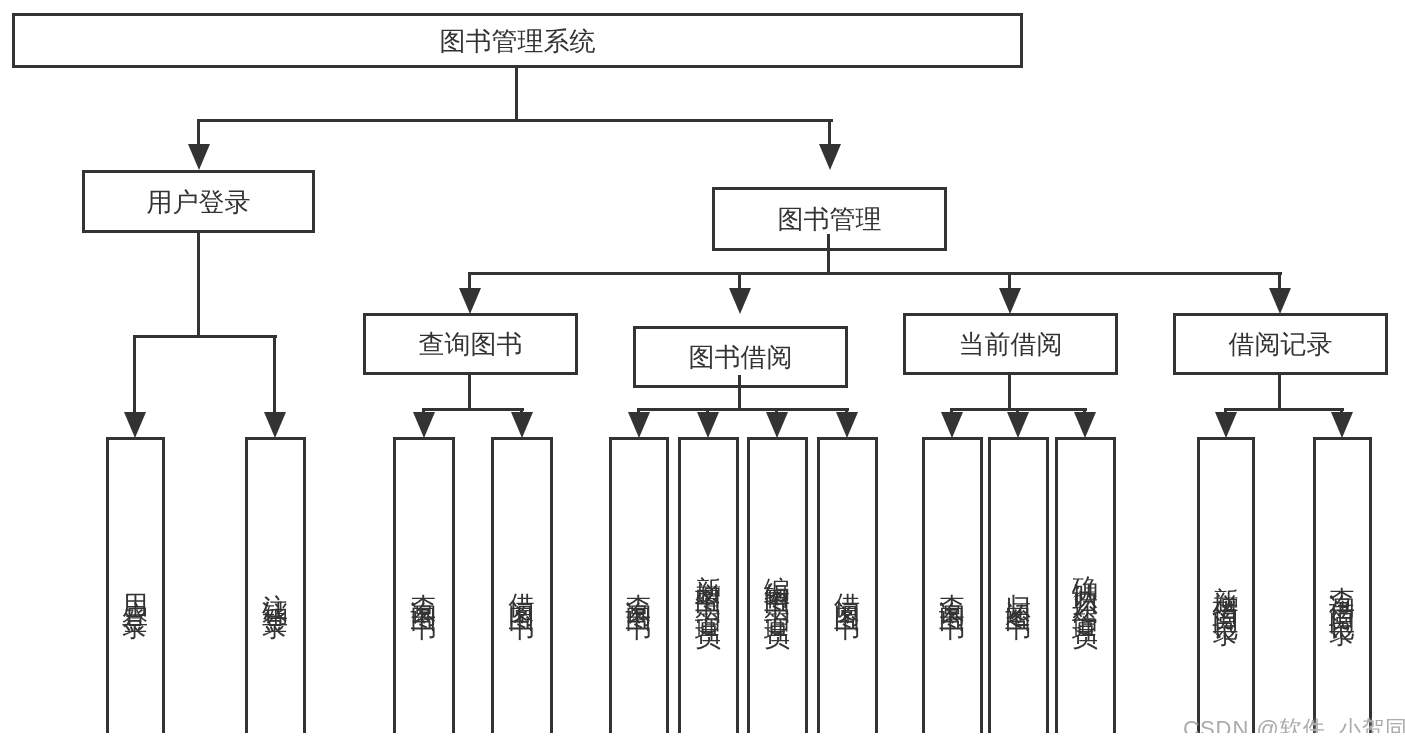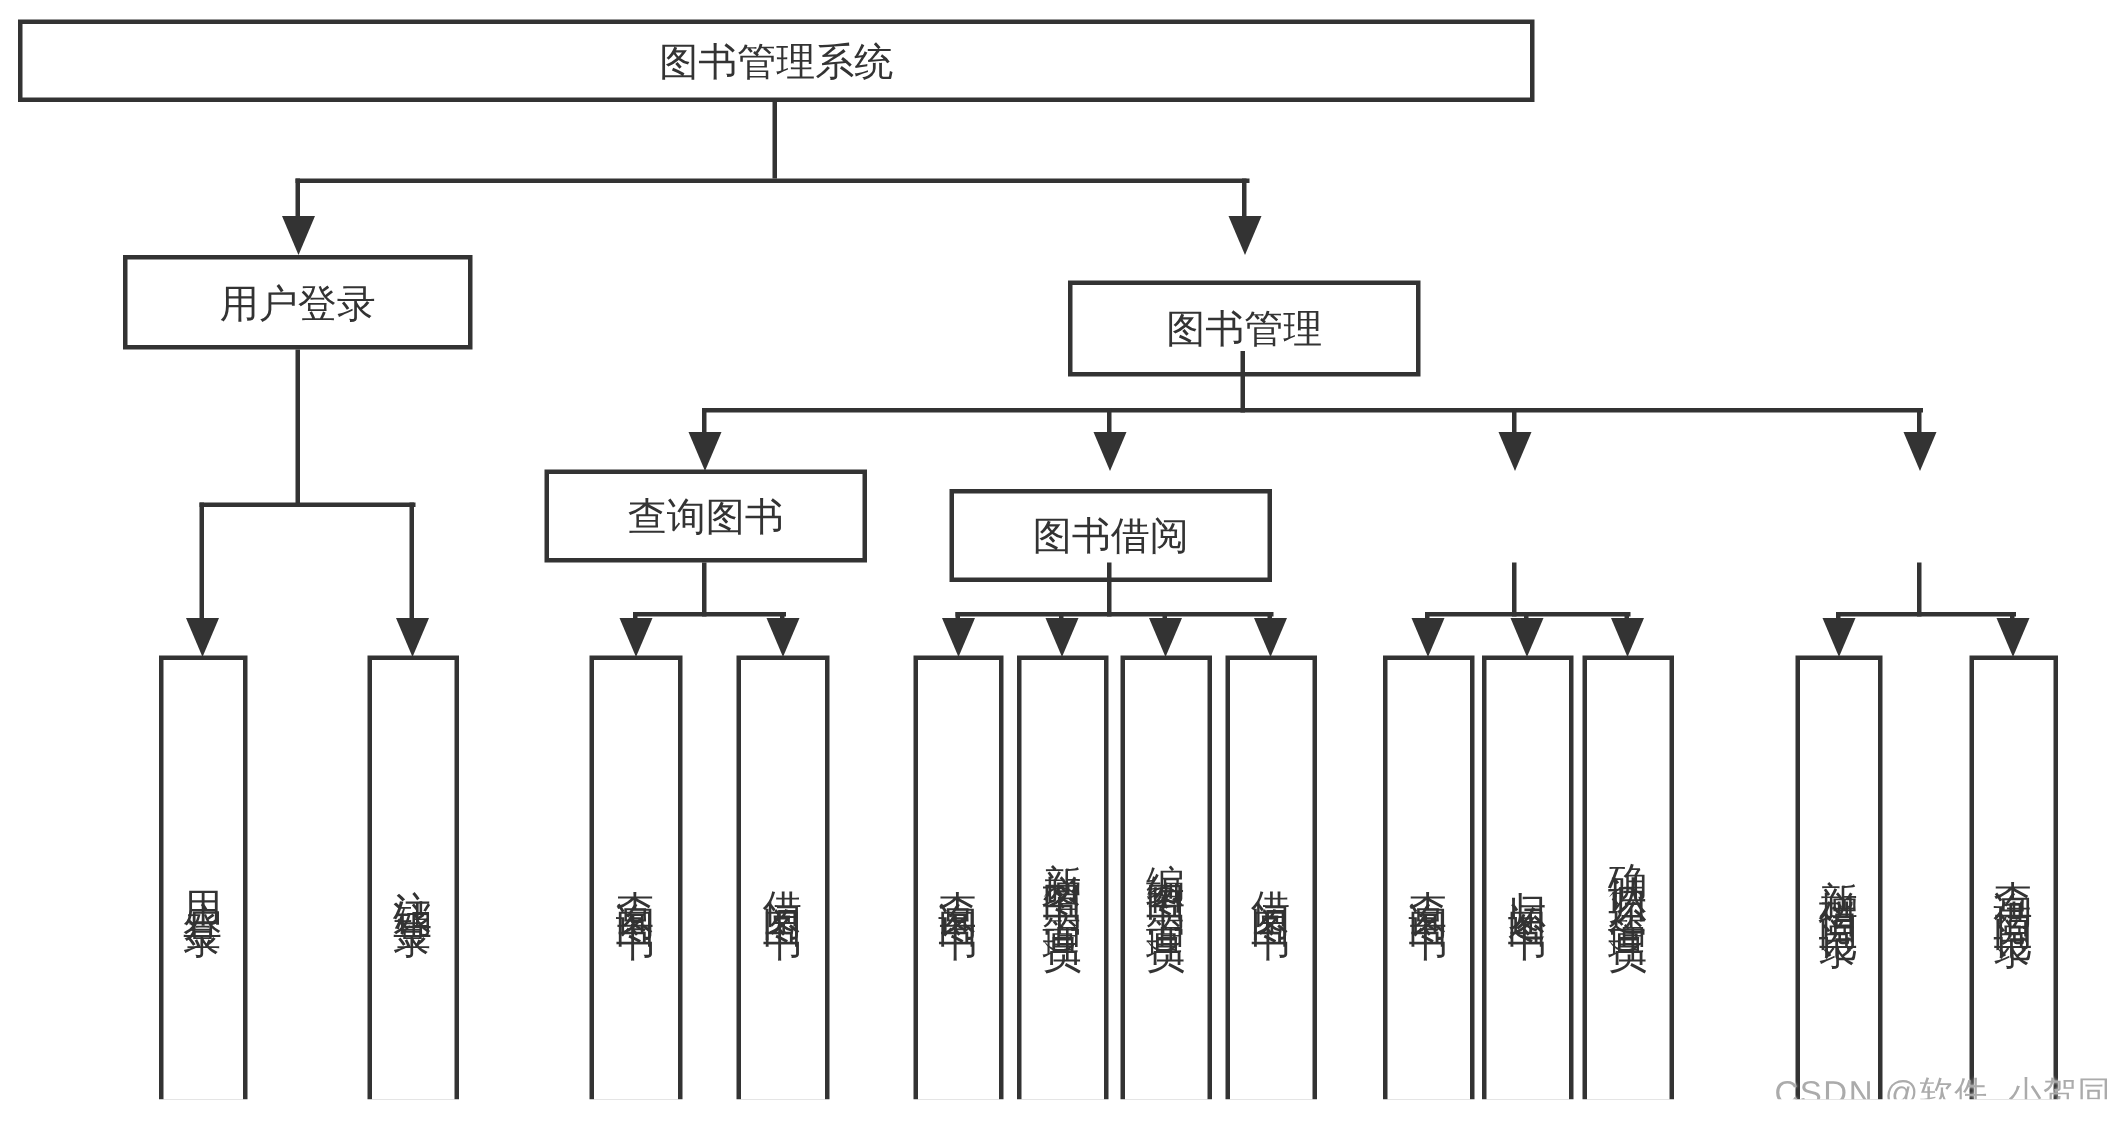--- a/index.html
+++ b/index.html
@@ -67,20 +67,26 @@
   </div>
   <div class="box" style="left:712px;top:187px;width:235px;height:64px">
     <span>图书管理</span>
   </div>
 
   <div class="box" style="left:363px;top:313px;width:215px;height:62px">
     <span>查询图书</span>
   </div>
   <div class="box" style="left:633px;top:326px;width:215px;height:62px">
     <span>图书借阅</span>
+  </div>
+  <div class="box" style="left:903px;top:313px;width:215px;height:62px">
+    <span>当前借阅</span>
+  </div>
+  <div class="box" style="left:1173px;top:313px;width:215px;height:62px">
+    <span>借阅记录</span>
   </div>
 
   <div class="box v" style="left:106px;top:437px;width:59px;height:299px">
     <span>用户登录</span>
   </div>
   <div class="box v" style="left:245px;top:437px;width:61px;height:299px">
     <span>注销登录</span>
   </div>
 
   <div class="box v" style="left:393px;top:437px;width:62px;height:299px">

